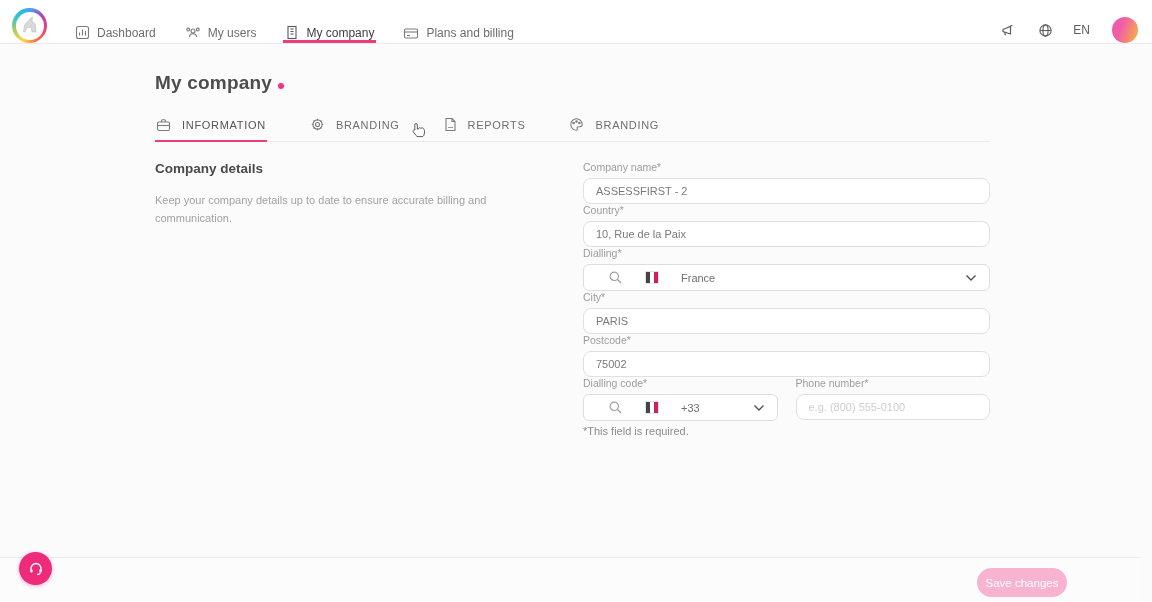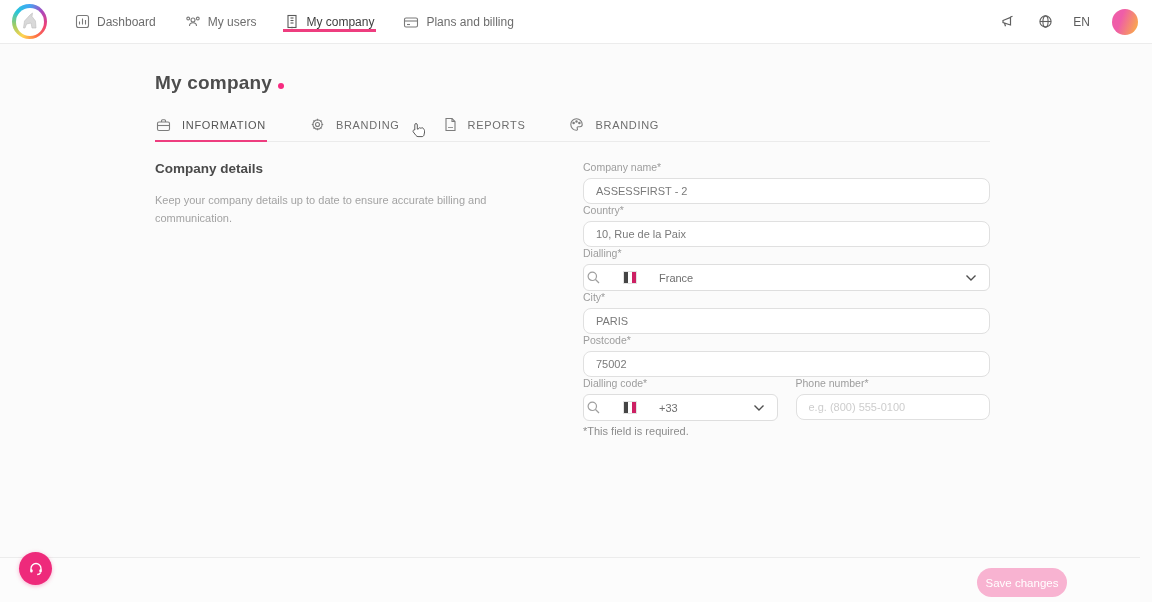--- a/index.html
+++ b/index.html
@@ -7,21 +7,21 @@
   body {
     font-family:"Liberation Sans", sans-serif;
     background:#fbfbfb;
     position:relative;
     overflow:hidden;
     color:#616161;
   }
   
   .navbar {
     height:44px; background:#ffffff; border-bottom:1px solid #ececec;
-    display:flex; align-items:center; padding:0 14px 0 12px;
+    display:flex; align-items:flex-end; padding:0 14px 0 12px;
   }
   .logo-wrap { display:flex; align-items:center; margin-right:26px; cursor:pointer; }
   .logo-ring {
     width:35px; height:35px; border-radius:50%;
     background:conic-gradient(#42a5f5,#ab47bc,#ec407a,#ff7043,#ffd54f,#9ccc65,#26c6da,#42a5f5);
     display:flex; align-items:center; justify-content:center;
   }
   .logo-inner {
     width:28px; height:28px; border-radius:50%; background:#ffffff;
     display:flex; align-items:center; justify-content:center; overflow:hidden;
@@ -64,21 +64,21 @@
   .field { }
   .field-label { font-size:10.5px; color:#9d9d9d; display:block; margin-bottom:5px; }
   .text-input {
     width:100%; height:26px; border:1px solid #e0e0e0; border-radius:8px;
     background:#ffffff; padding:0 12px; font-size:11px; color:#7a7a7a;
     font-family:"Liberation Sans", sans-serif; outline:none;
   }
   .text-input::placeholder { color:#cdcdcd; }
   .select-box {
     width:100%; height:27px; border:1px solid #dedede; border-radius:6px;
-    background:#ffffff; display:flex; align-items:center; padding:0 12px 0 2px;
+    background:#ffffff; display:flex; align-items:center; padding:0 12px 0 24px;
     cursor:pointer; gap:22px;
   }
   .select-value { font-size:11px; color:#6f6f6f; }
   .chevron { margin-left:auto; }
   .flag { width:14px; height:13px; display:flex; border:0.5px solid #e3e3e3; }
   .flag span { flex:1; }
   .flag .f1 { background:#454545; }
   .flag .f2 { background:#ffffff; }
   .flag .f3 { background:#cc2063; }
   .two-col { display:flex; gap:18px; }

